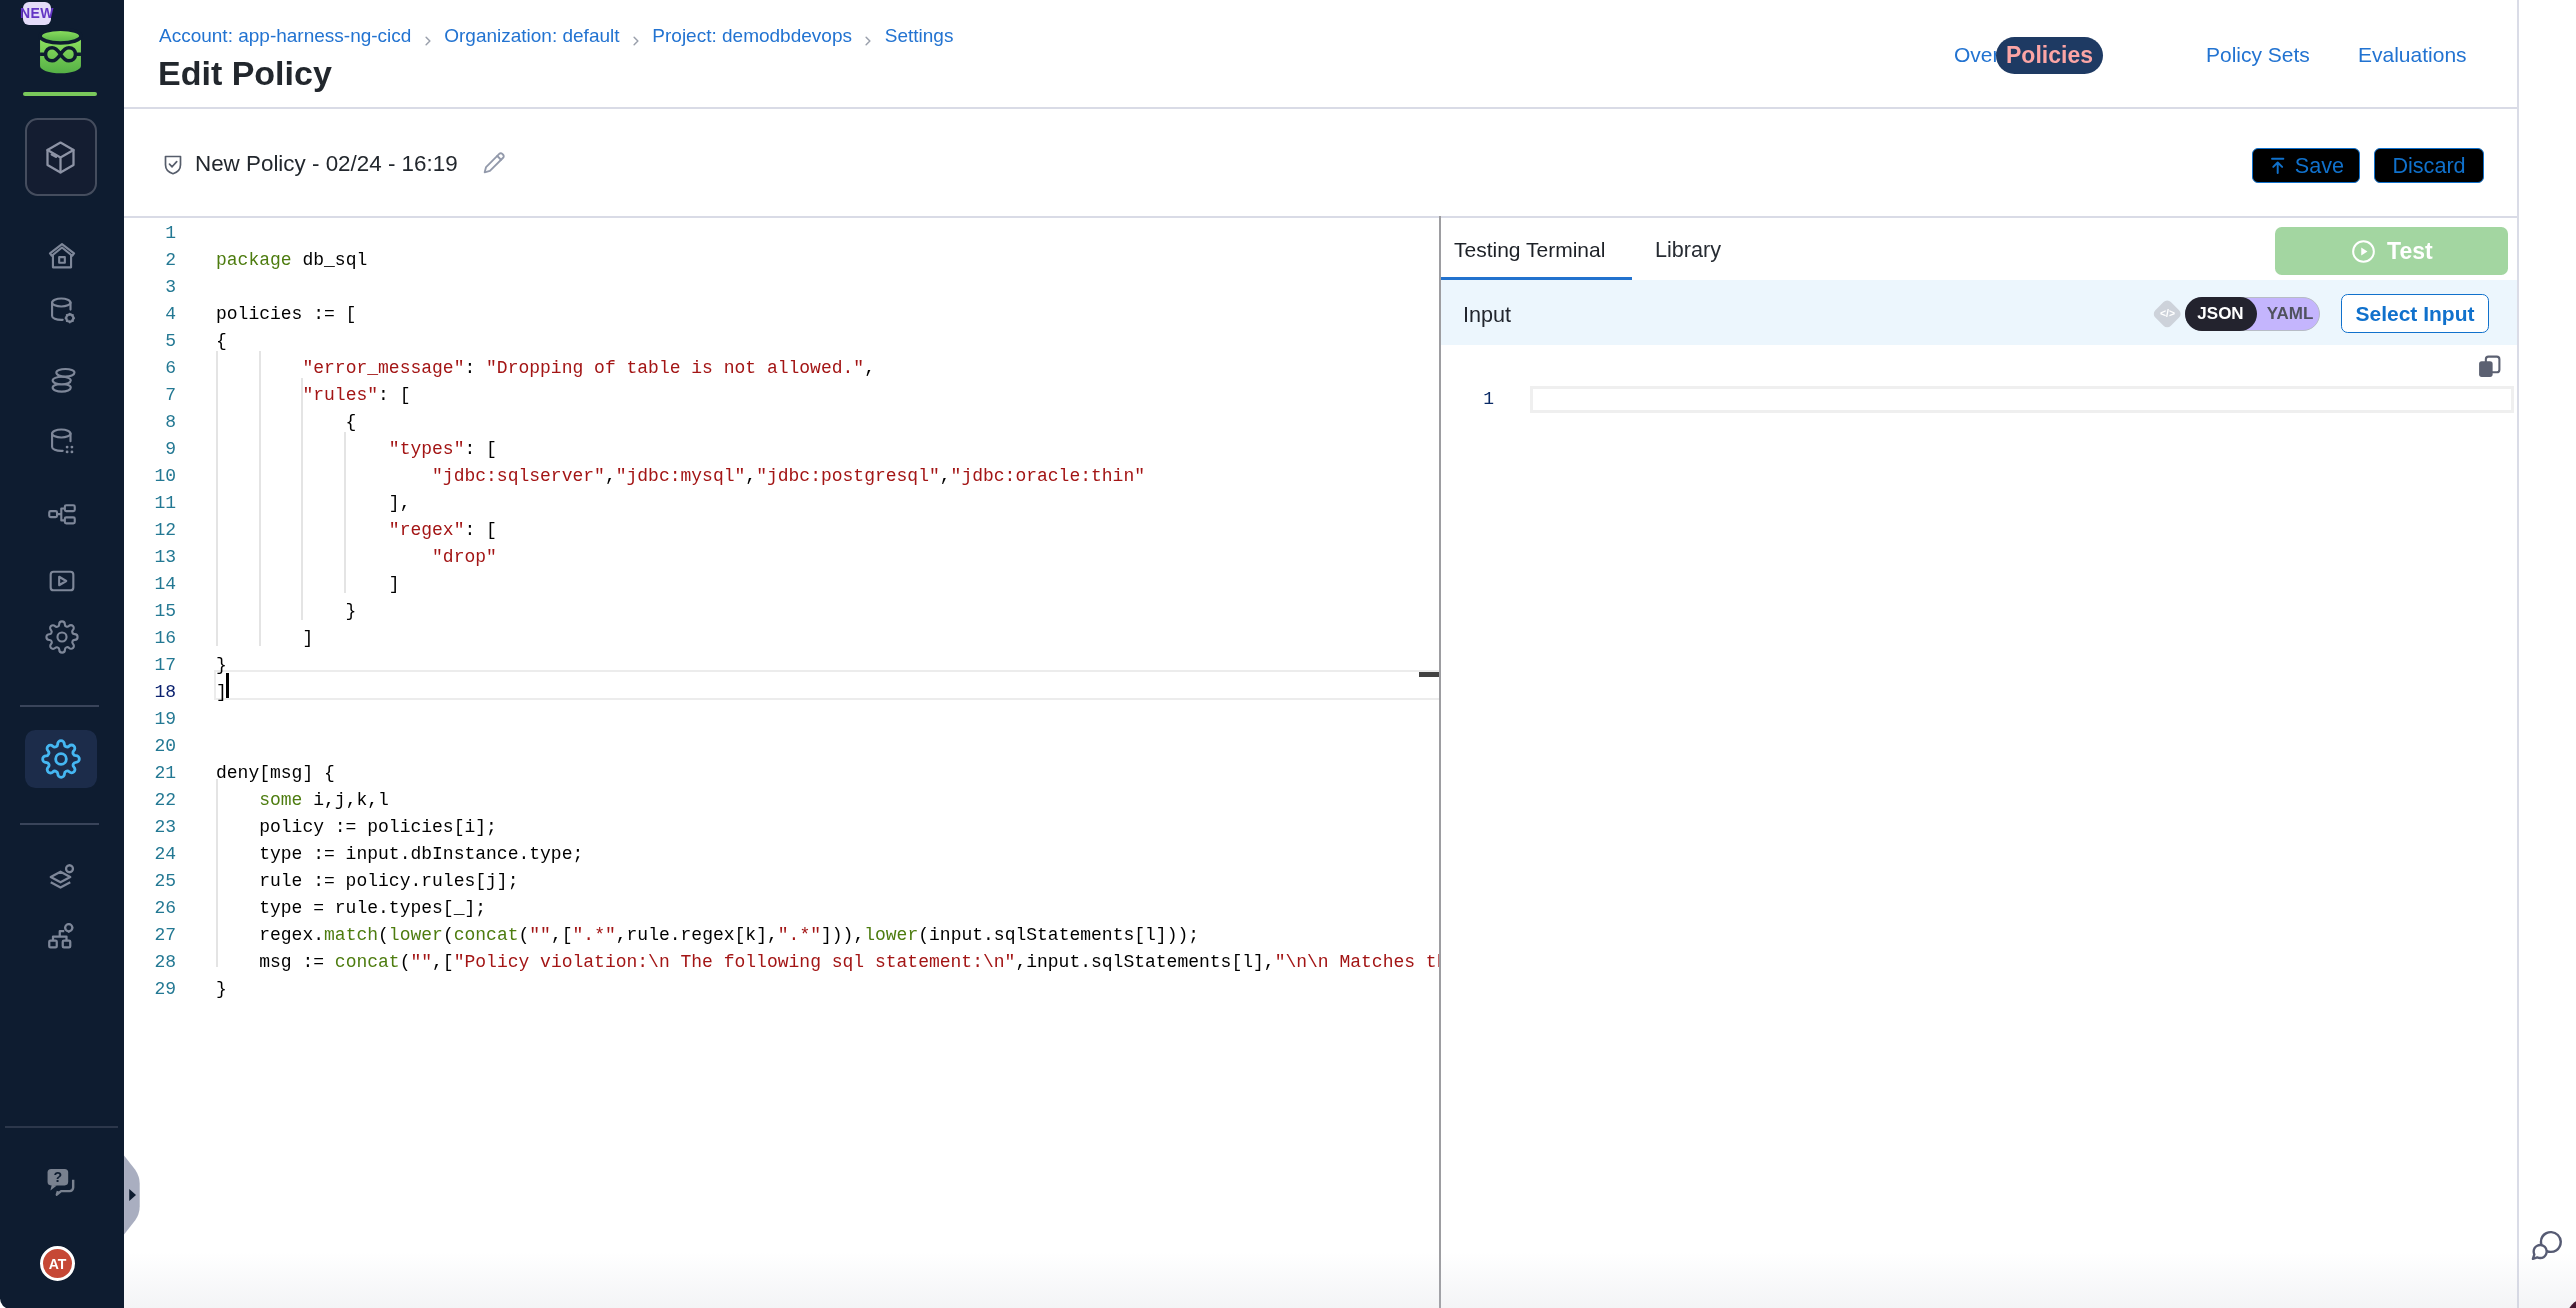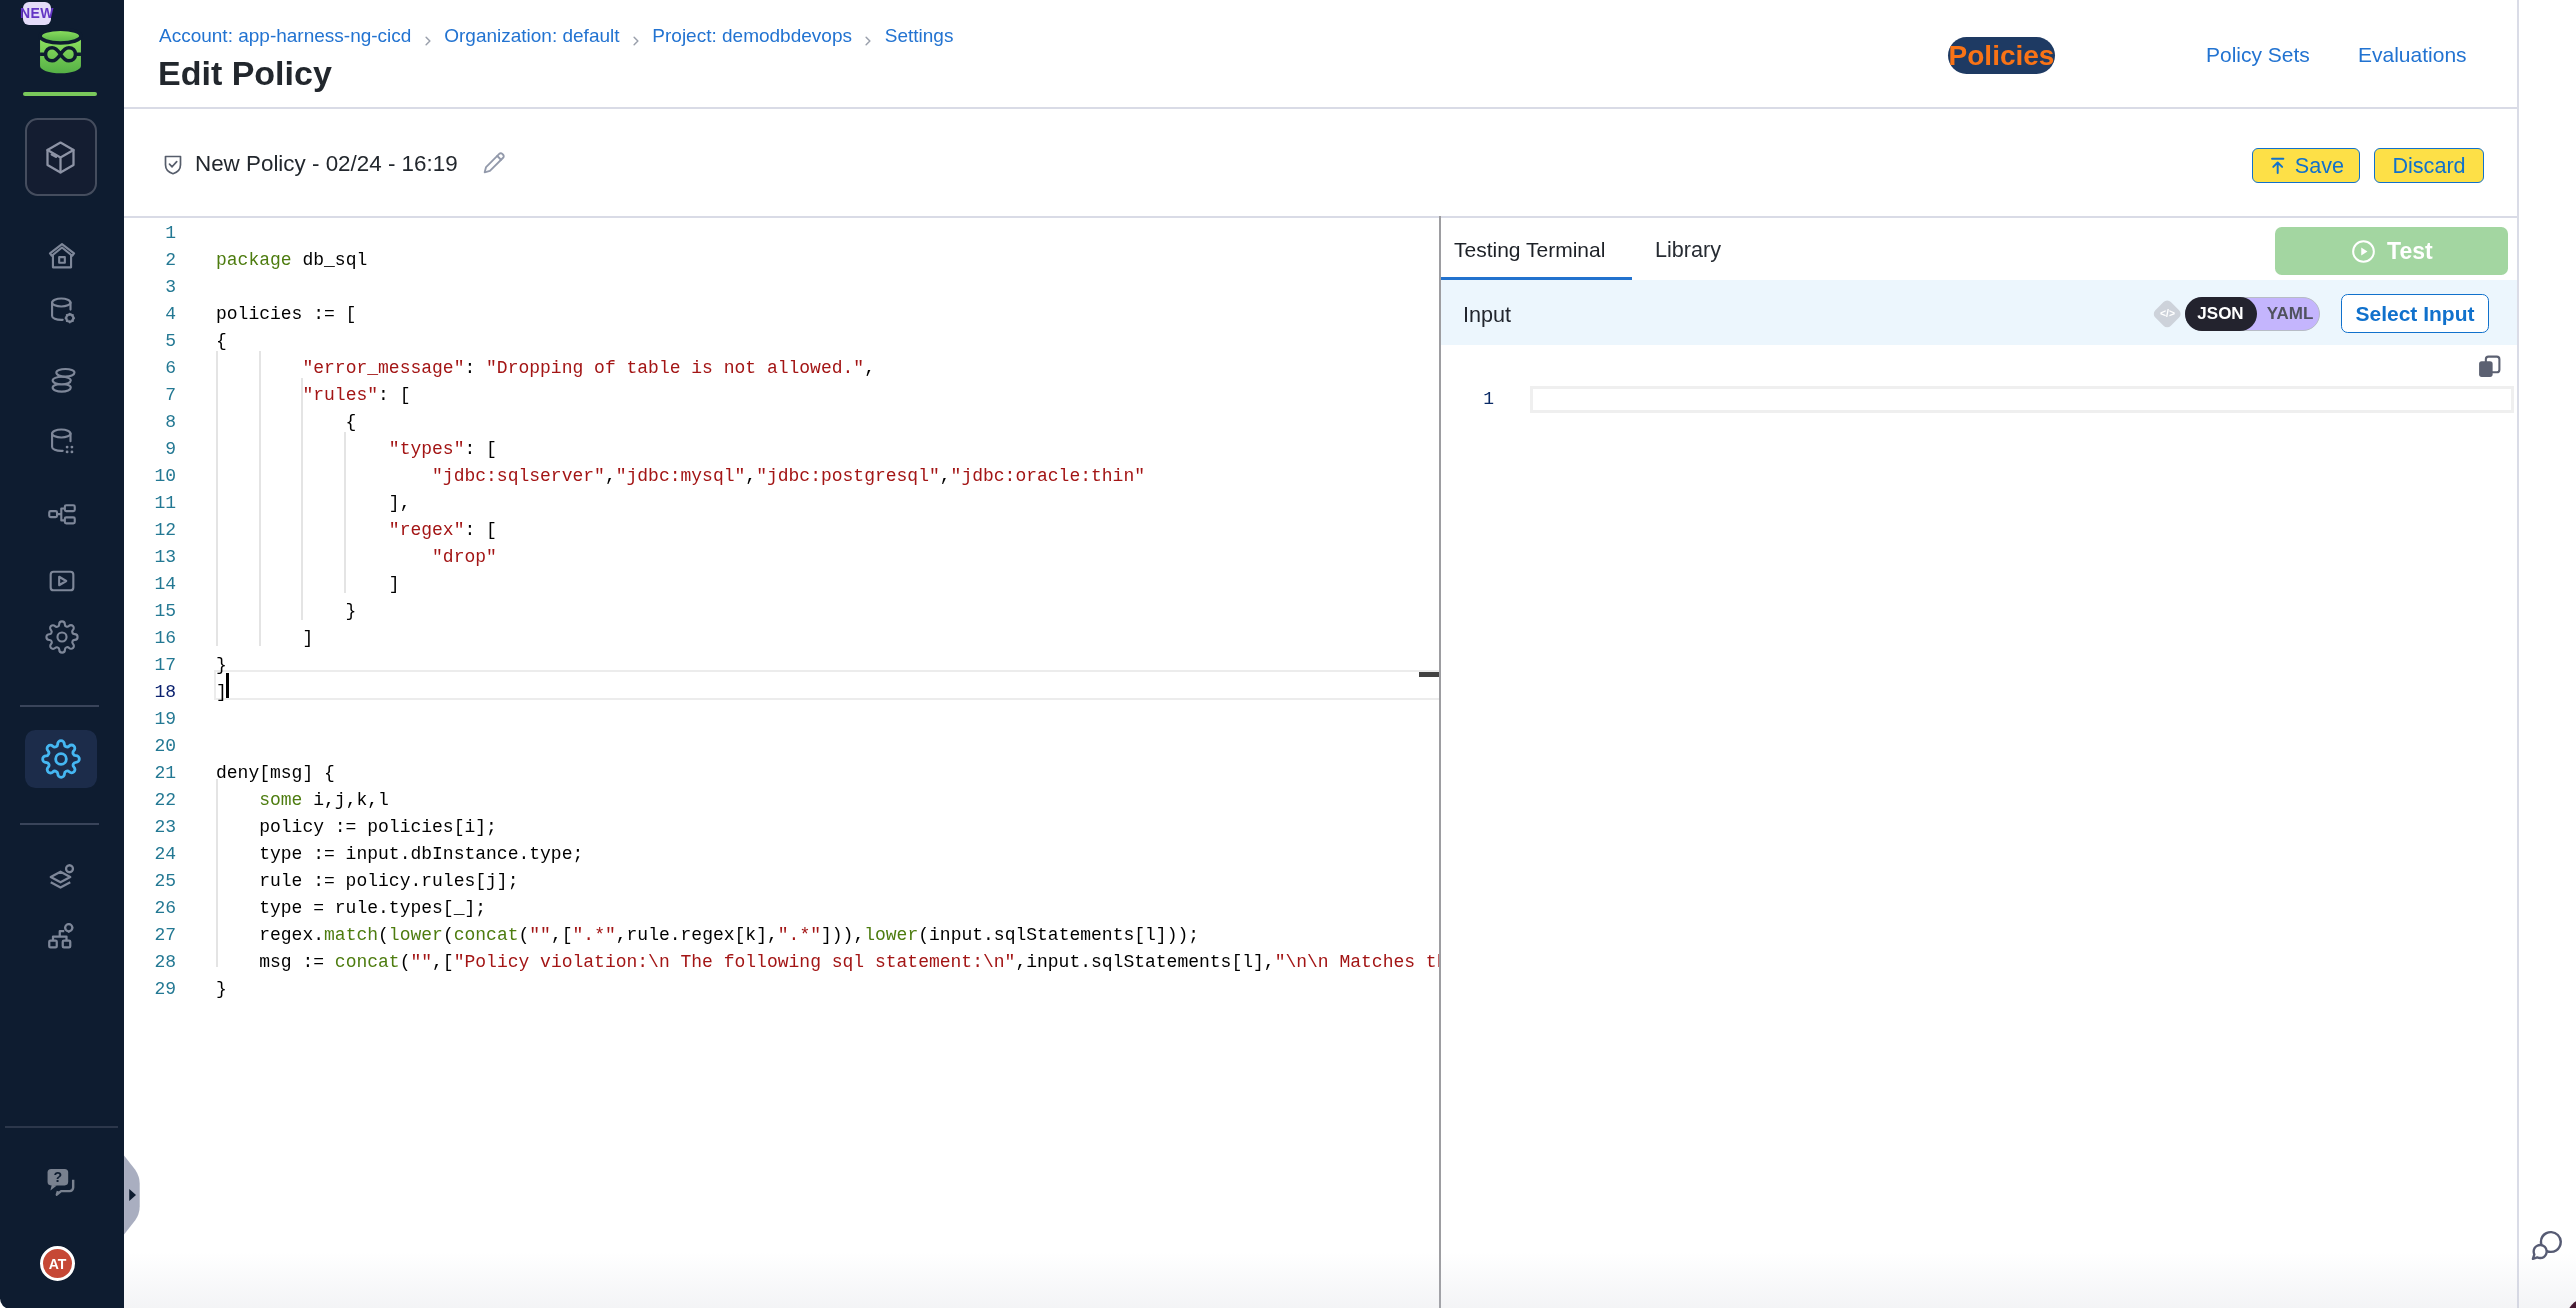--- a/index.html
+++ b/index.html
@@ -17,26 +17,26 @@
 #acttile{position:absolute;left:24.6px;top:730px;width:72px;height:58px;border-radius:10.4px;background:#1c2c4a;display:flex;align-items:center;justify-content:center}
 .sdiv{position:absolute;left:20px;width:79px;height:1.5px;background:#39445a}
 #botdiv{position:absolute;left:5.2px;top:1126px;width:113px;height:1.5px;background:#2c374b}
 #handle{position:absolute;left:124px;top:1154px;z-index:5}
 #avatar{position:absolute;left:40px;top:1246px;width:35px;height:35px;border-radius:50%;background:#c64836;border:3px solid #fff;color:#fff;font-weight:700;font-size:14px;display:flex;align-items:center;justify-content:center}
 
 #crumbs{position:absolute;left:159px;top:24.6px;display:flex;align-items:flex-end;font-size:19px;color:#2273d1}
 #crumbs .sep{margin:0 10.4px;display:flex;align-items:center}
 #title{position:absolute;left:158px;top:54px;font-size:34px;font-weight:700;color:#22272d;letter-spacing:0px}
 .toptab{position:absolute;top:43px;font-size:21px;font-weight:500;color:#2273d1}
-#pill{position:absolute;left:1948px;top:37px;width:107px;height:37px;border-radius:18.6px;background:#1e3a63;color:#f97316;font-size:28px;font-weight:600;display:flex;align-items:center;justify-content:center}
+#pill{position:absolute;left:1996px;top:37px;width:107px;height:37px;border-radius:18.6px;background:#1e3a63;color:#fca5a5;font-size:23px;font-weight:600;display:flex;align-items:center;justify-content:center}
 #hborder{position:absolute;left:124px;top:107px;width:2393px;height:1.5px;background:#d9dbe6}
 
 #tbtitle{position:absolute;left:195px;top:151px;font-size:22.4px;font-weight:400;color:#22272d}
 #tbborder{position:absolute;left:124px;top:216px;width:2393px;height:1.5px;background:#d9dbe6}
-.btn{position:absolute;top:148px;height:35px;border:1.9px solid #1071cc;border-radius:6px;background:#fde047;color:#1071cc;font-size:21.6px;font-weight:500;display:flex;align-items:center;justify-content:center}
+.btn{position:absolute;top:148px;height:35px;border:1.9px solid #1071cc;border-radius:6px;background:#000000;color:#1071cc;font-size:21.6px;font-weight:500;display:flex;align-items:center;justify-content:center}
 
 #editor{position:absolute;left:124px;top:218px;width:1316px;height:1091px;overflow:hidden;background:#fff}
 #lnums{position:absolute;left:0px;top:1.5px;width:52px;font-family:"Liberation Mono",monospace;font-size:18px;line-height:27px;color:#237893;text-align:right;white-space:pre}
 #code{position:absolute;left:92px;top:1.5px;font-family:"Liberation Mono",monospace;font-size:18px;line-height:27px;color:#000;white-space:pre}
 #code .k{color:#4d7c0f}
 #code .s{color:#a31515}
 .ig{position:absolute;width:1.5px;background:#e4e4e4}
 #curline{position:absolute;left:90px;top:452px;width:1225px;height:30px;border-top:2.2px solid #ececec;border-bottom:2.2px solid #ececec;border-left:2.2px solid #ececec}
 #cursor{position:absolute;left:102px;top:455px;width:3px;height:24.6px;background:#000}
 #odash{position:absolute;left:1295px;top:454px;width:20px;height:4.5px;background:#424242}

